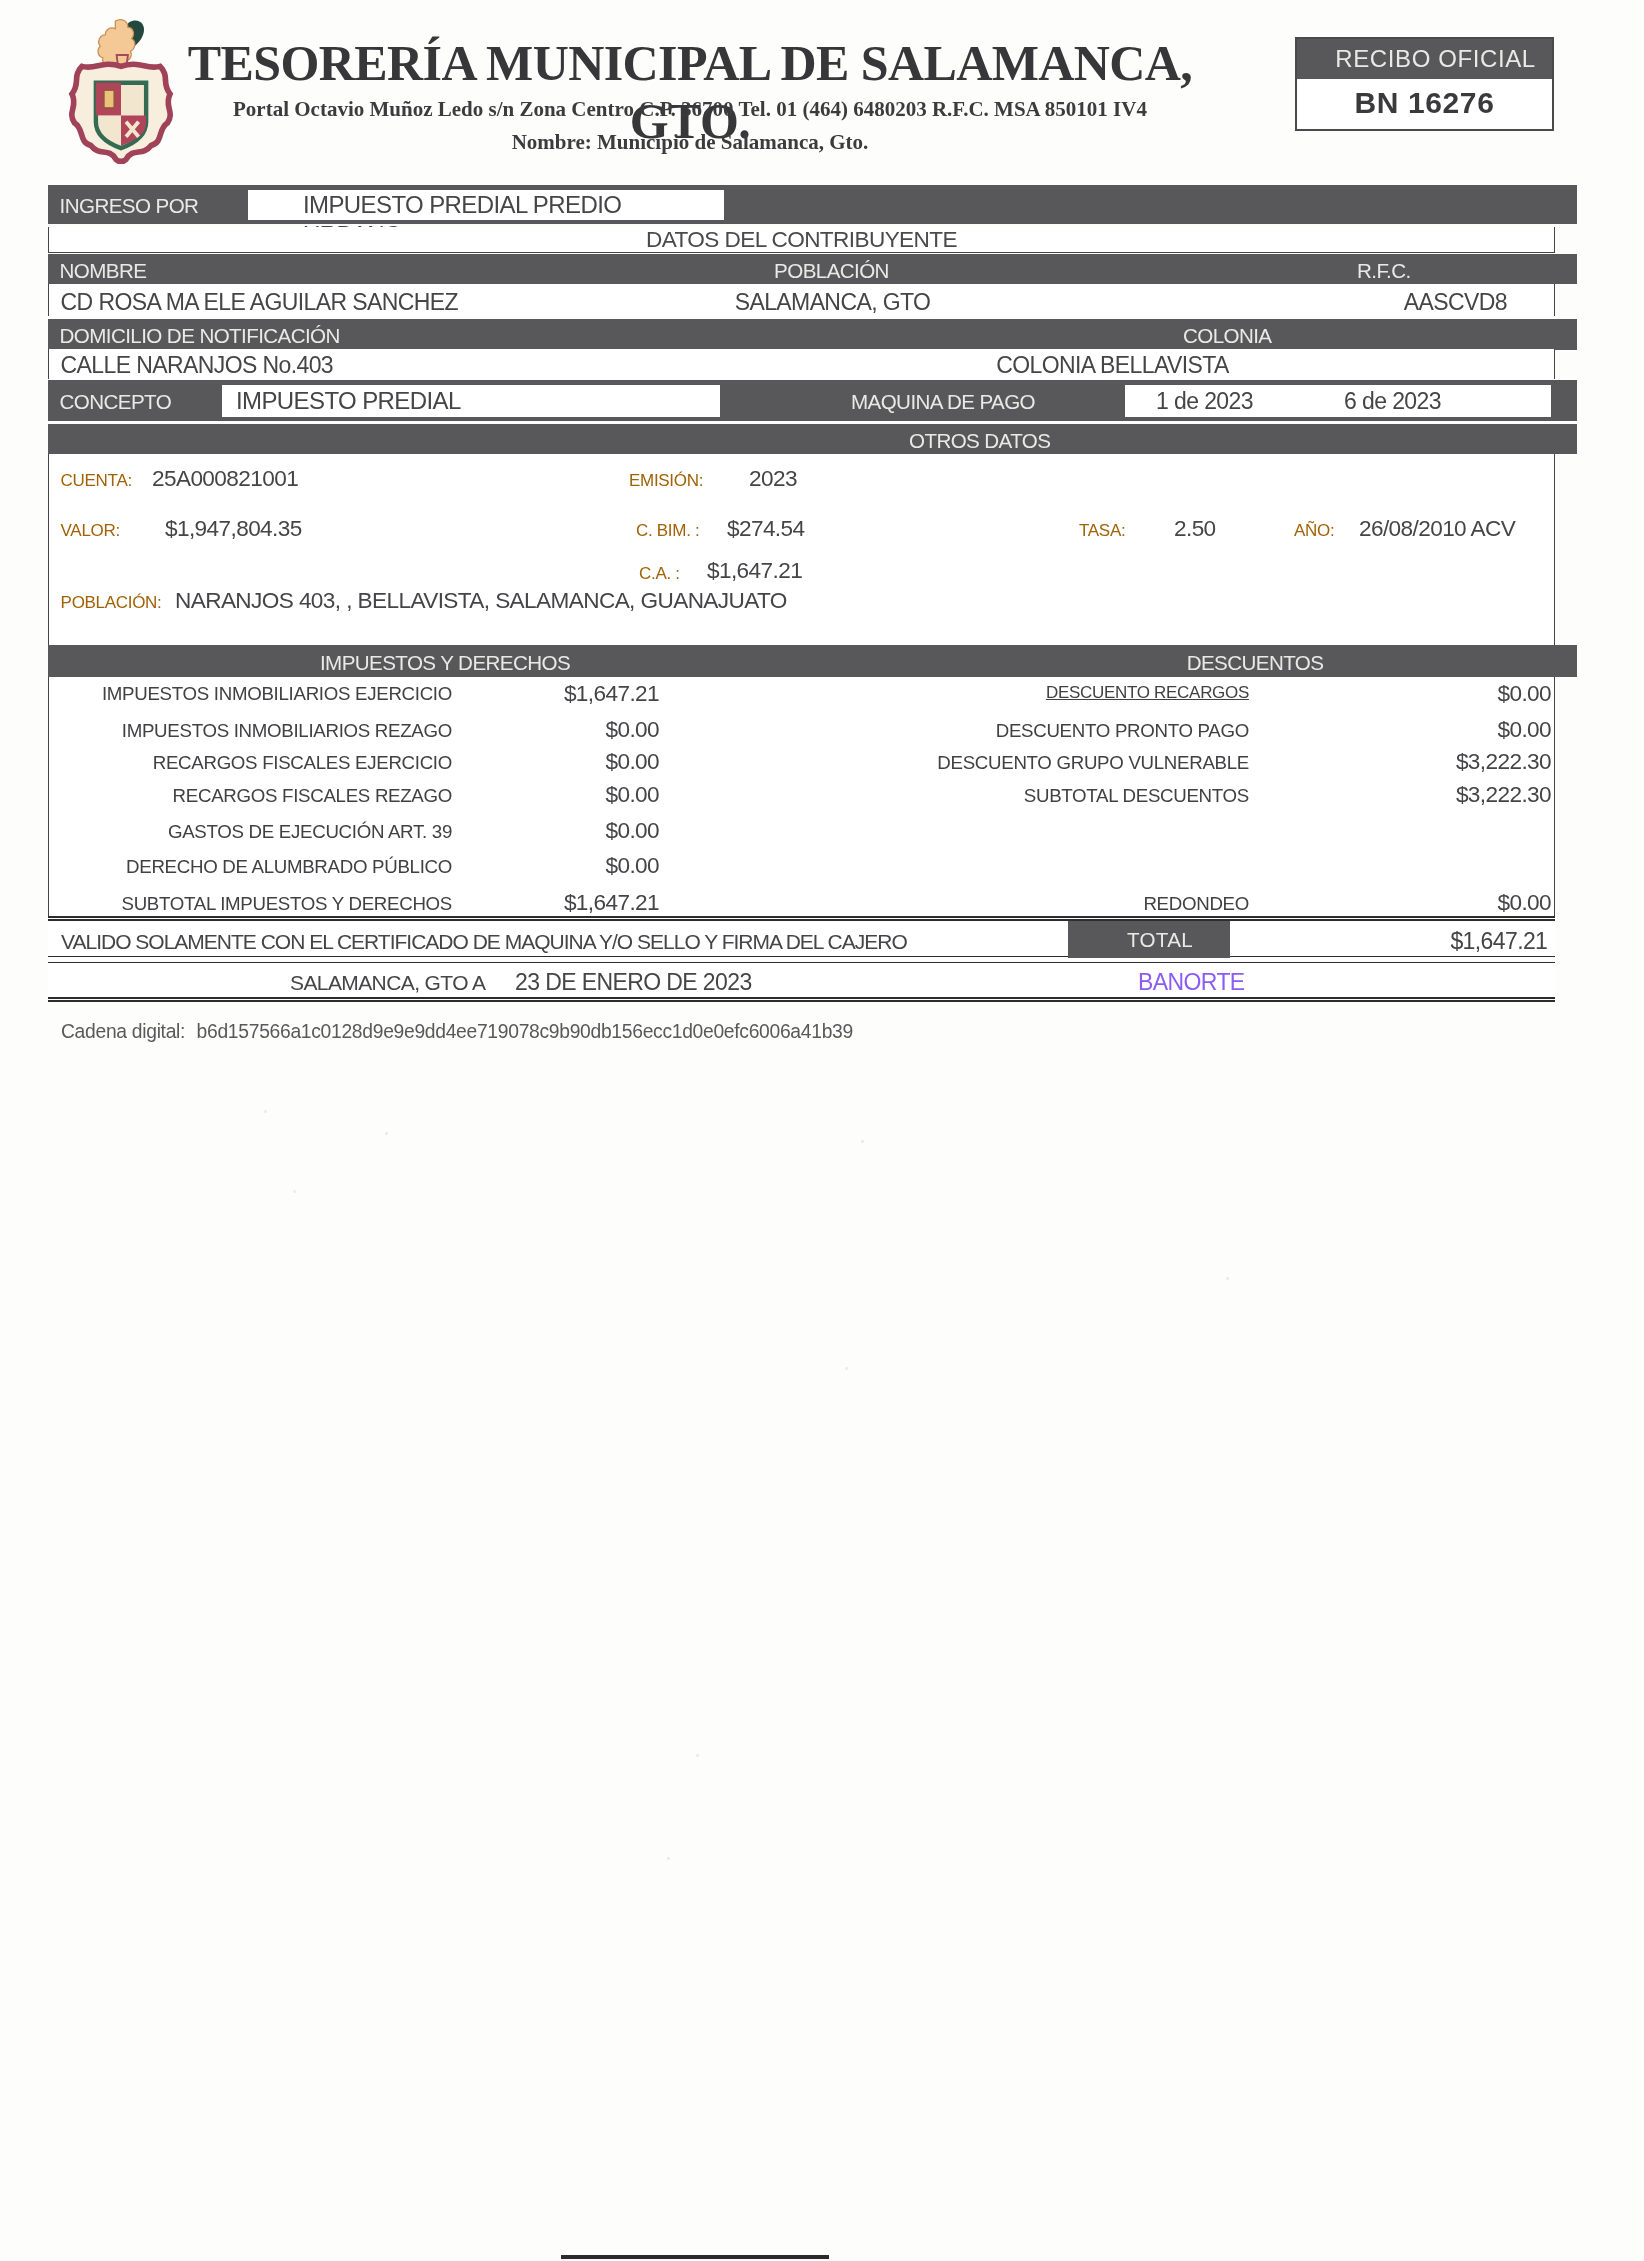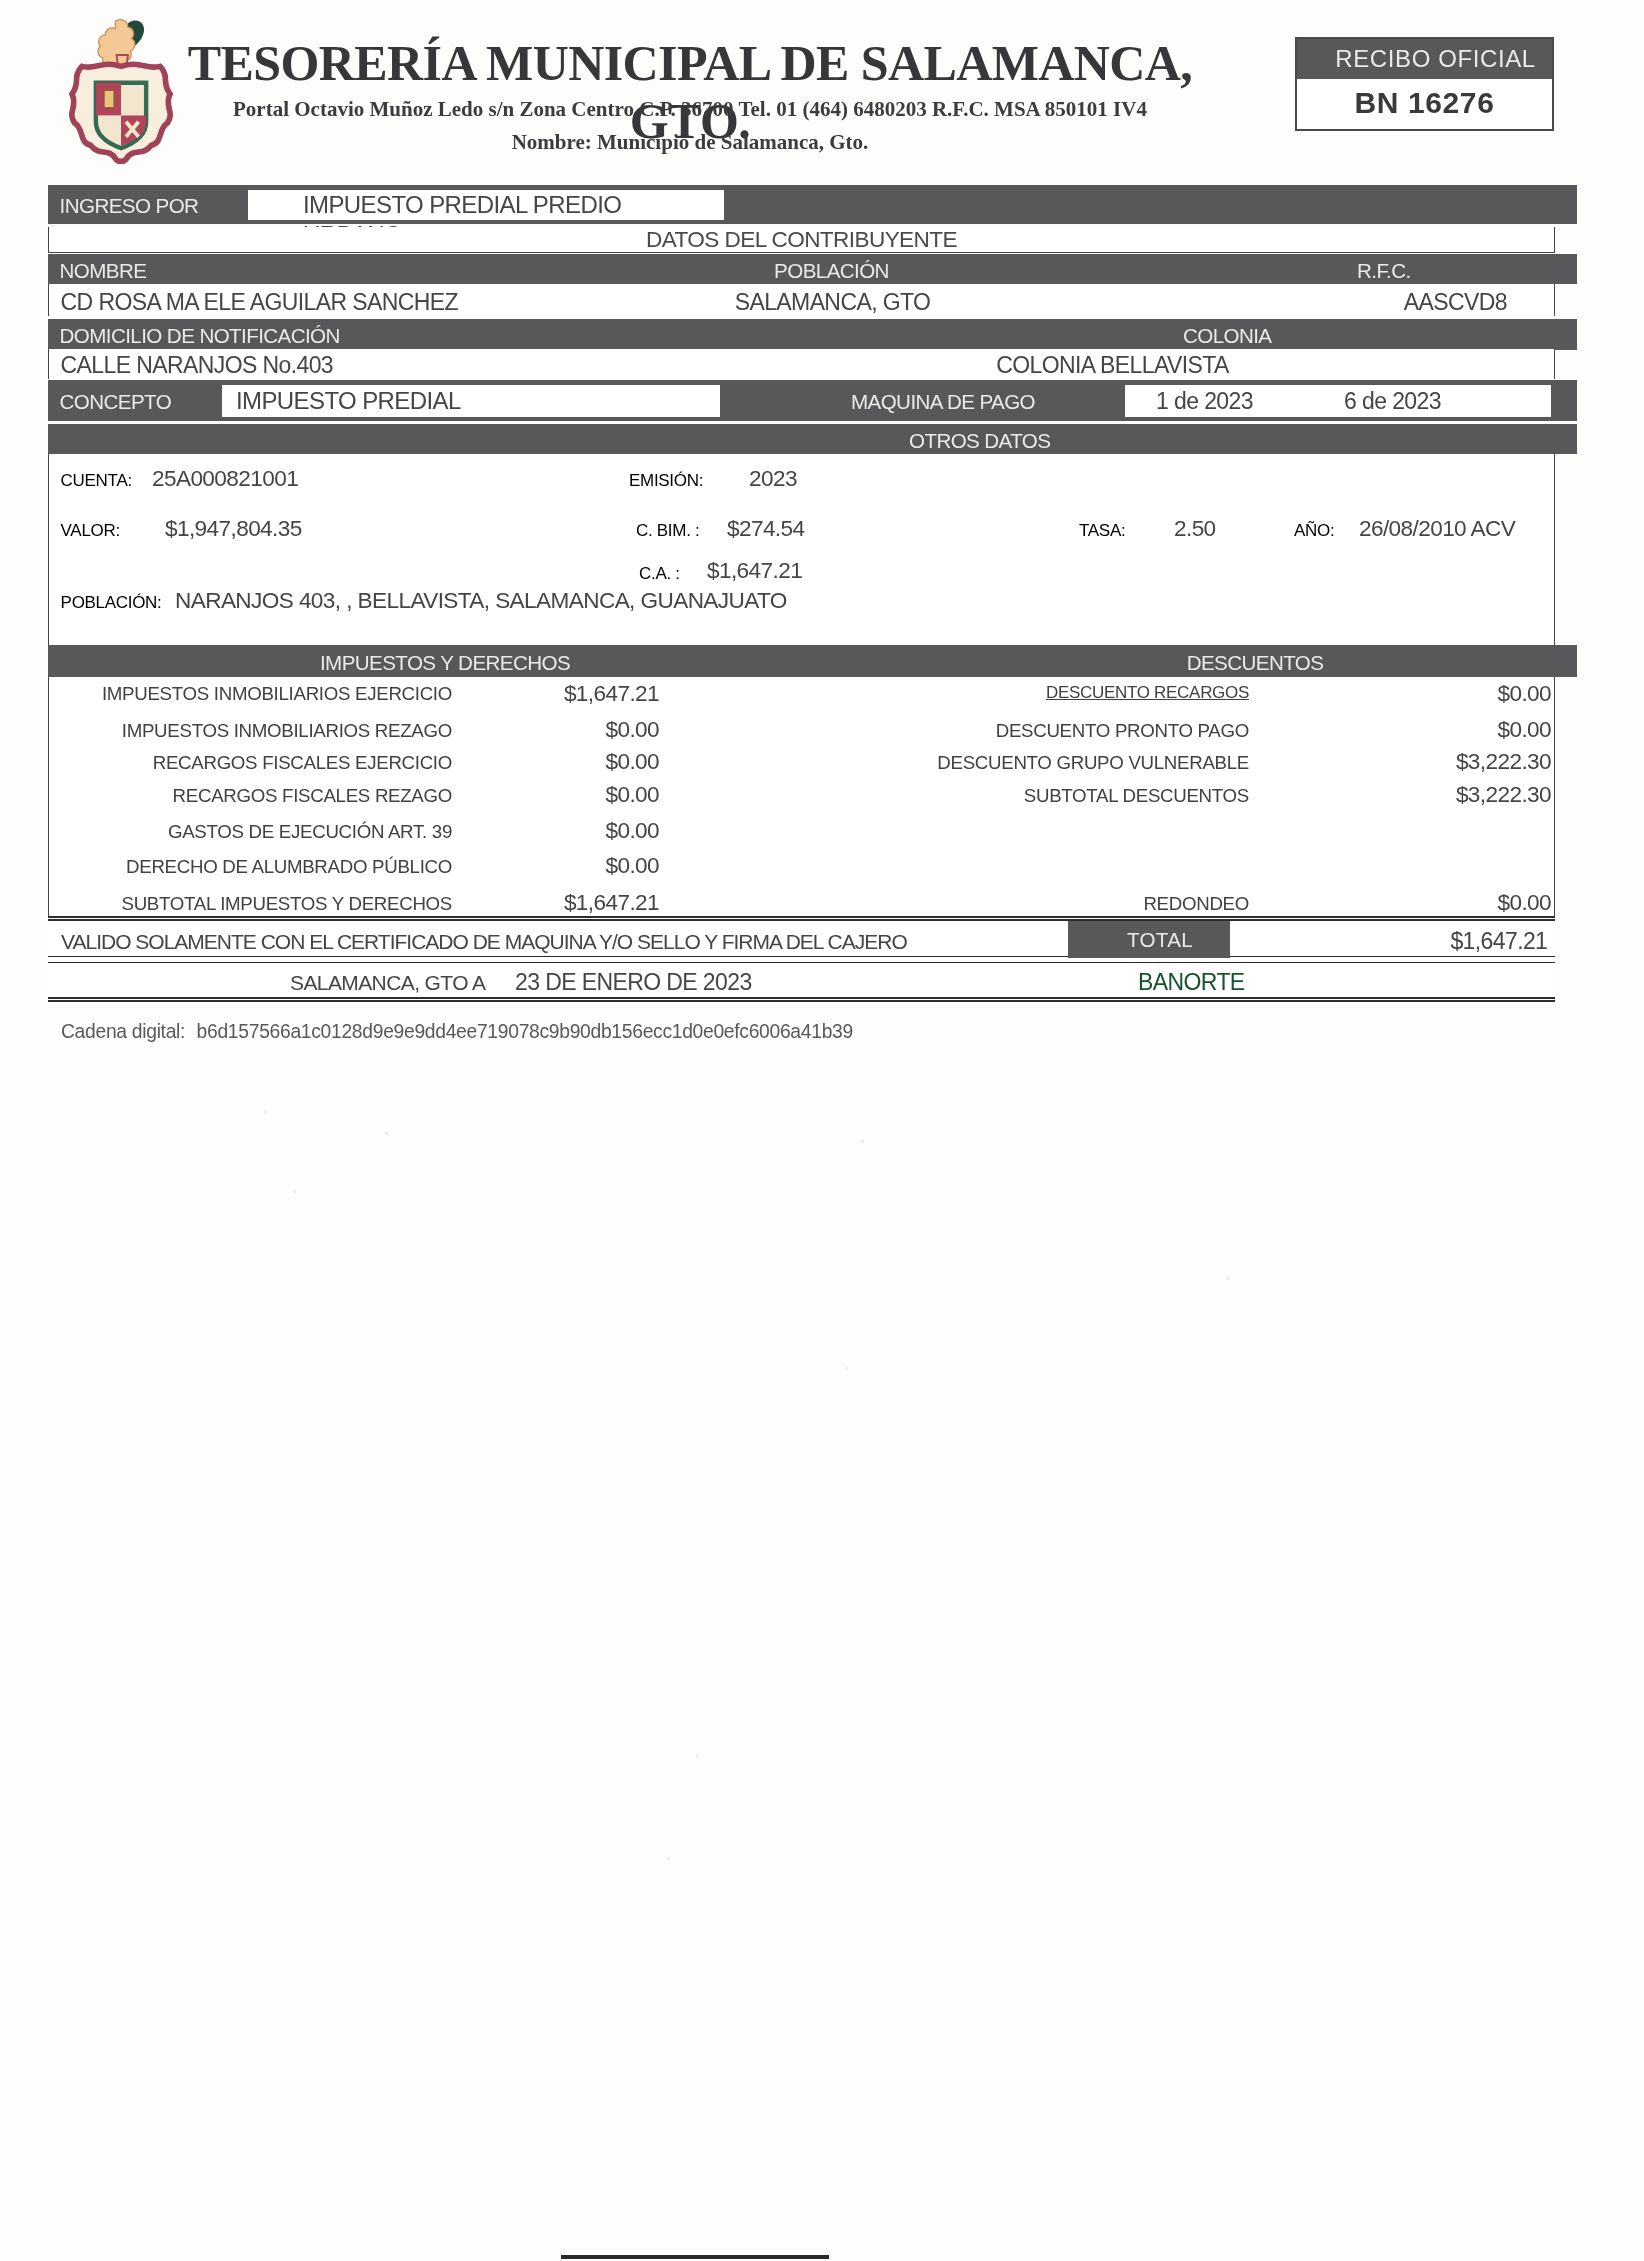--- a/index.html
+++ b/index.html
@@ -16,21 +16,21 @@
   .hdr-name{left:155px;top:130px;width:1070px;font-size:21px;font-weight:bold;color:#3c3c3f;}
   .recibo-box{left:1295px;top:37px;width:255px;height:90px;border:2.6px solid #4a4a4c;background:#fff;}
   .recibo-head{height:40px;line-height:40px;font-size:24px;letter-spacing:0.6px;text-align:center;}
   .recibo-num{height:48px;line-height:48px;font-size:30px;font-weight:bold;color:#3a3a3d;text-align:center;letter-spacing:0.6px;}
   
   .trow{left:48px;width:1507px;}
   .lbl{font-size:20.6px;letter-spacing:-0.6px;}
   .val{font-size:22.6px;letter-spacing:-0.6px;color:#454548;}
   .whitebox{background:#fff;}
   .sideb{border-left:1.9px solid #454548;border-right:1.9px solid #454548;box-sizing:border-box;}
-  .small-lbl{font-size:17px;letter-spacing:-0.3px;color:#000000;}
+  .small-lbl{font-size:17px;letter-spacing:-0.3px;color:#a16207;}
   .speck{position:absolute;border-radius:50%;background:#8a7f60;opacity:0.14;}
 </style>
 </head>
 <body>
 
 <div class="page">
 
   <div class="abs" style="left:55px;top:14px;width:132px;height:155px;">
     <svg viewBox="0 0 210 240" width="132" height="155">
       <path d="M118 10 c14 -8 27 2 23 17 c-3 12 -14 23 -25 27 l-9 -11 c2 -12 2 -25 11 -33z" fill="#24483e"></path>
@@ -150,21 +150,21 @@
 
   <div class="abs trow whitebox" style="top:916px;height:41px;border-top:5.2px double #2c2c2e;border-bottom:1.9px solid #2c2c2e;box-sizing:border-box;">
     <span class="abs" style="left:13px;top:9px;font-size:21px;letter-spacing:-1px;color:#454548;">VALIDO SOLAMENTE CON EL CERTIFICADO DE MAQUINA Y/O SELLO Y FIRMA DEL CAJERO</span>
     <span class="abs bar ctr" style="left:1020px;top:0;width:140px;height:37px;line-height:37px;font-size:20.6px;letter-spacing:0.3px;">TOTAL</span>
     <span class="abs rt val" style="right:7.7px;top:7px;width:258px;font-size:23px;">$1,647.21</span>
   </div>
 
   <div class="abs trow whitebox" style="top:962px;height:40px;border-top:1.9px solid #2c2c2e;border-bottom:5.2px double #2c2c2e;box-sizing:border-box;">
     <span class="abs" style="left:242px;top:7.7px;font-size:21px;letter-spacing:-0.6px;color:#454548;">SALAMANCA, GTO A</span>
     <span class="abs" style="left:467px;top:6.4px;font-size:23px;letter-spacing:-0.6px;color:#454548;">23 DE ENERO DE 2023</span>
-    <span class="abs" style="left:1090px;top:6.4px;font-size:23px;letter-spacing:-0.6px;color:#14532d;">BANORTE</span>
+    <span class="abs" style="left:1090px;top:6.4px;font-size:23px;letter-spacing:-0.6px;color:#8b5cf6;">BANORTE</span>
   </div>
 
   <div class="abs" style="left:61px;top:1021px;font-size:19.3px;color:#59595b;letter-spacing:-0.3px;">
     <span>Cadena digital:</span>
     <span style="margin-left:6.4px;">b6d157566a1c0128d9e9e9dd4ee719078c9b90db156ecc1d0e0efc6006a41b39</span>
   </div>
 
   <div class="speck" style="left:264px;top:1110px;width:3.2px;height:2.6px;"></div>
   <div class="speck" style="left:385px;top:1132px;width:2.6px;height:2.6px;"></div>
   <div class="speck" style="left:293px;top:1190px;width:3.2px;height:3.2px;"></div>

